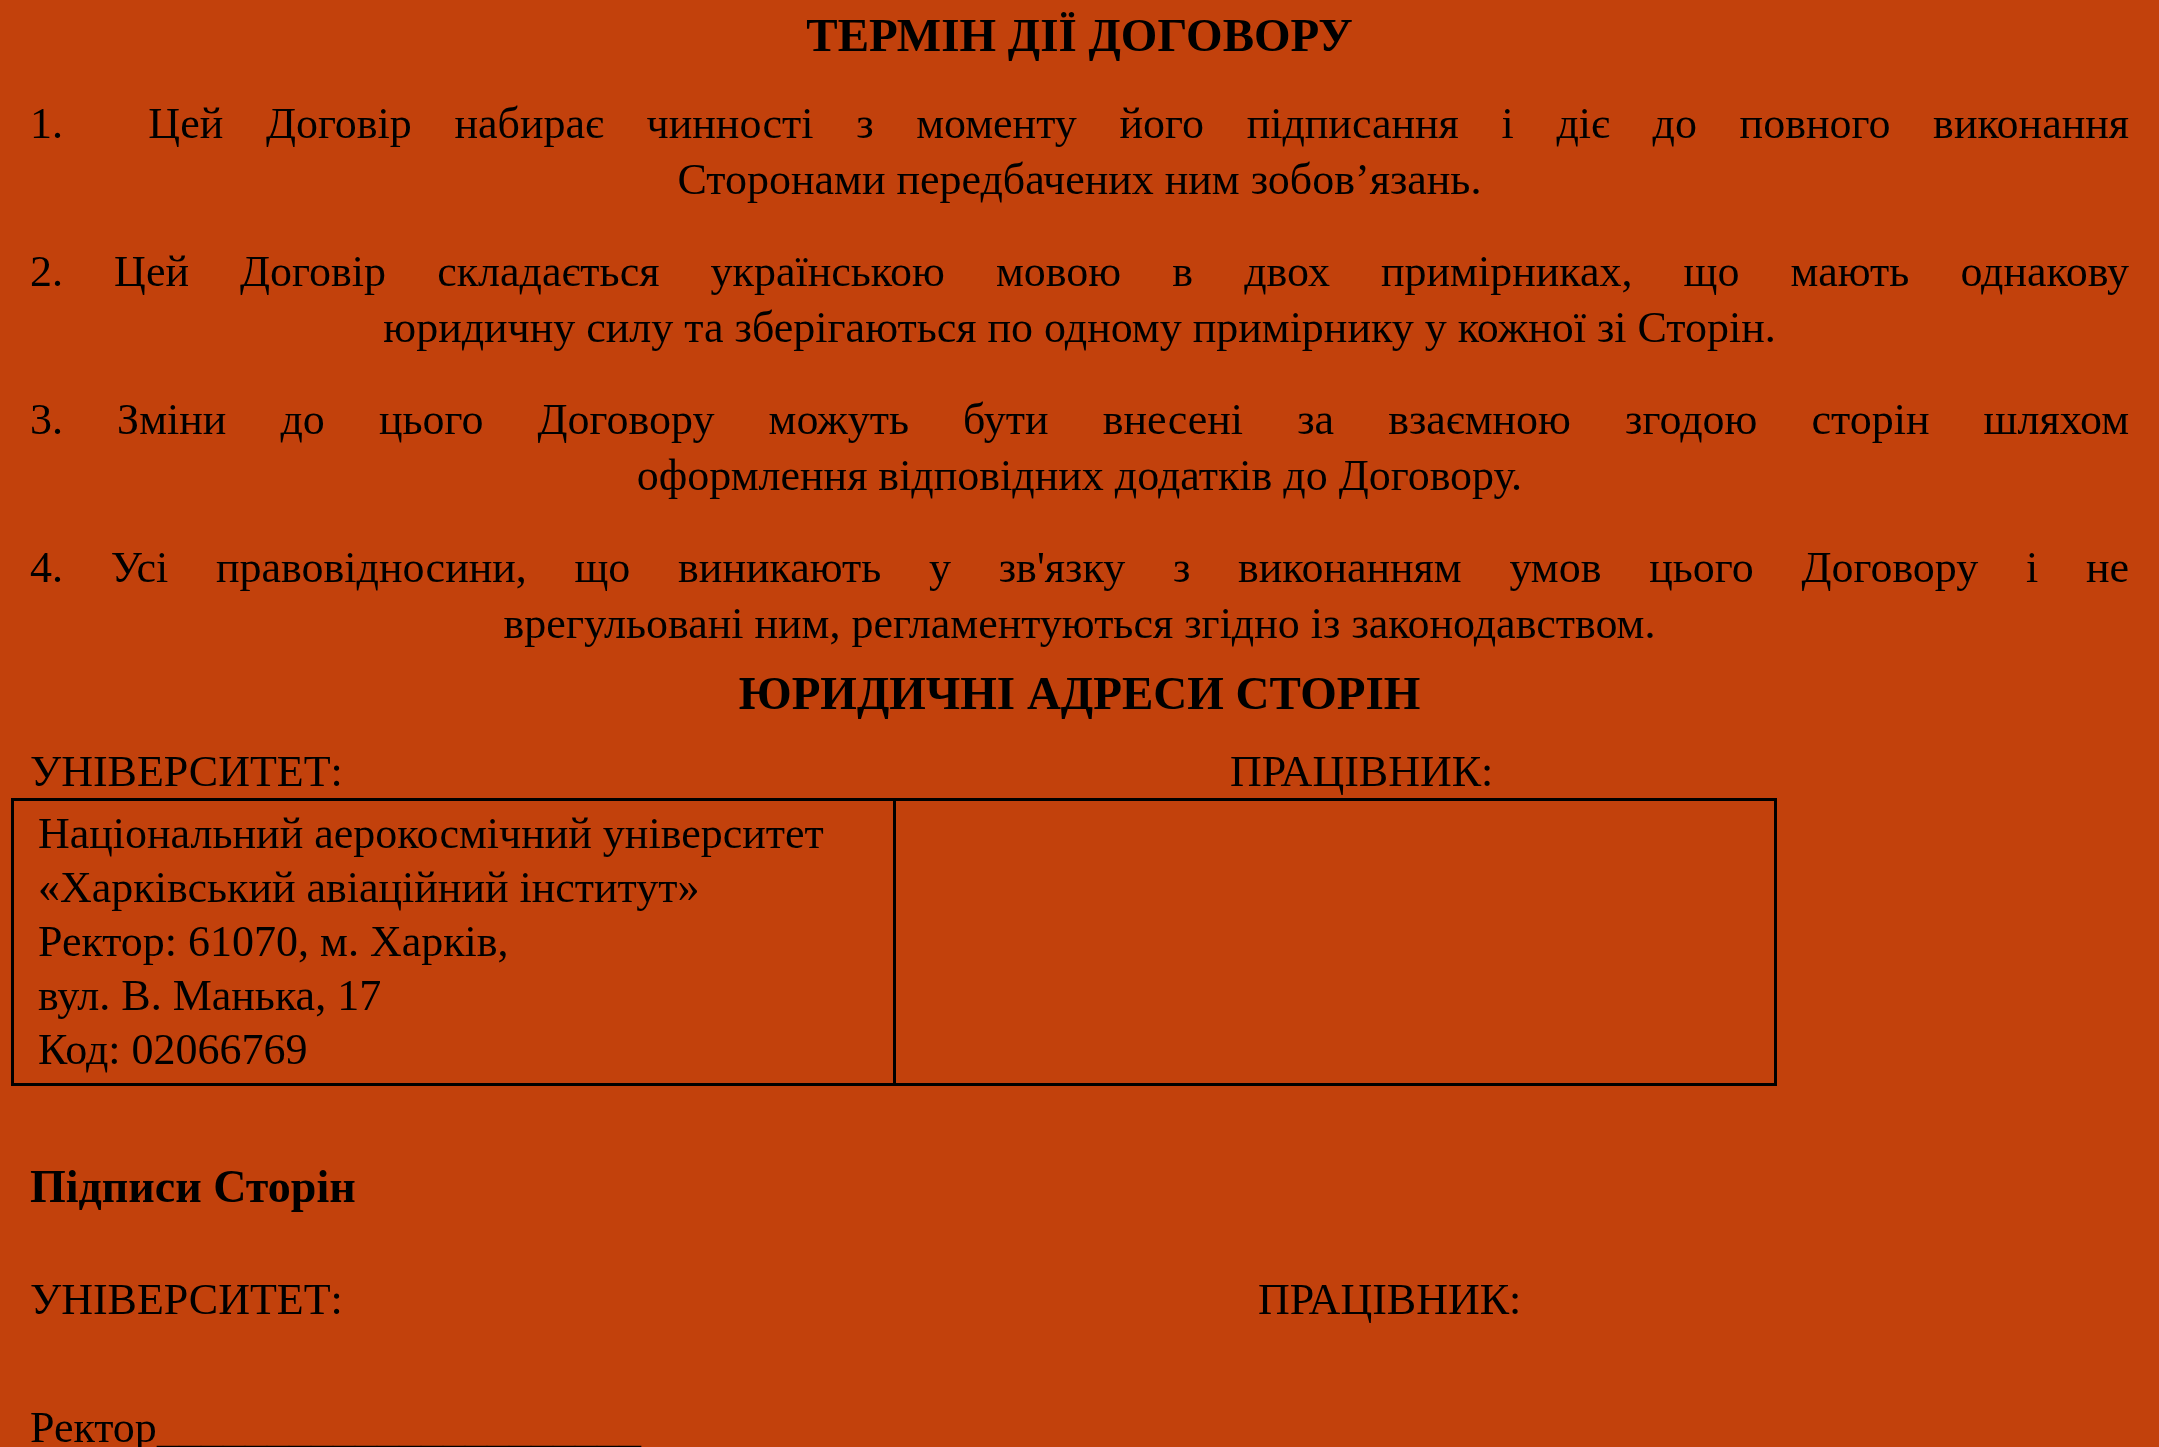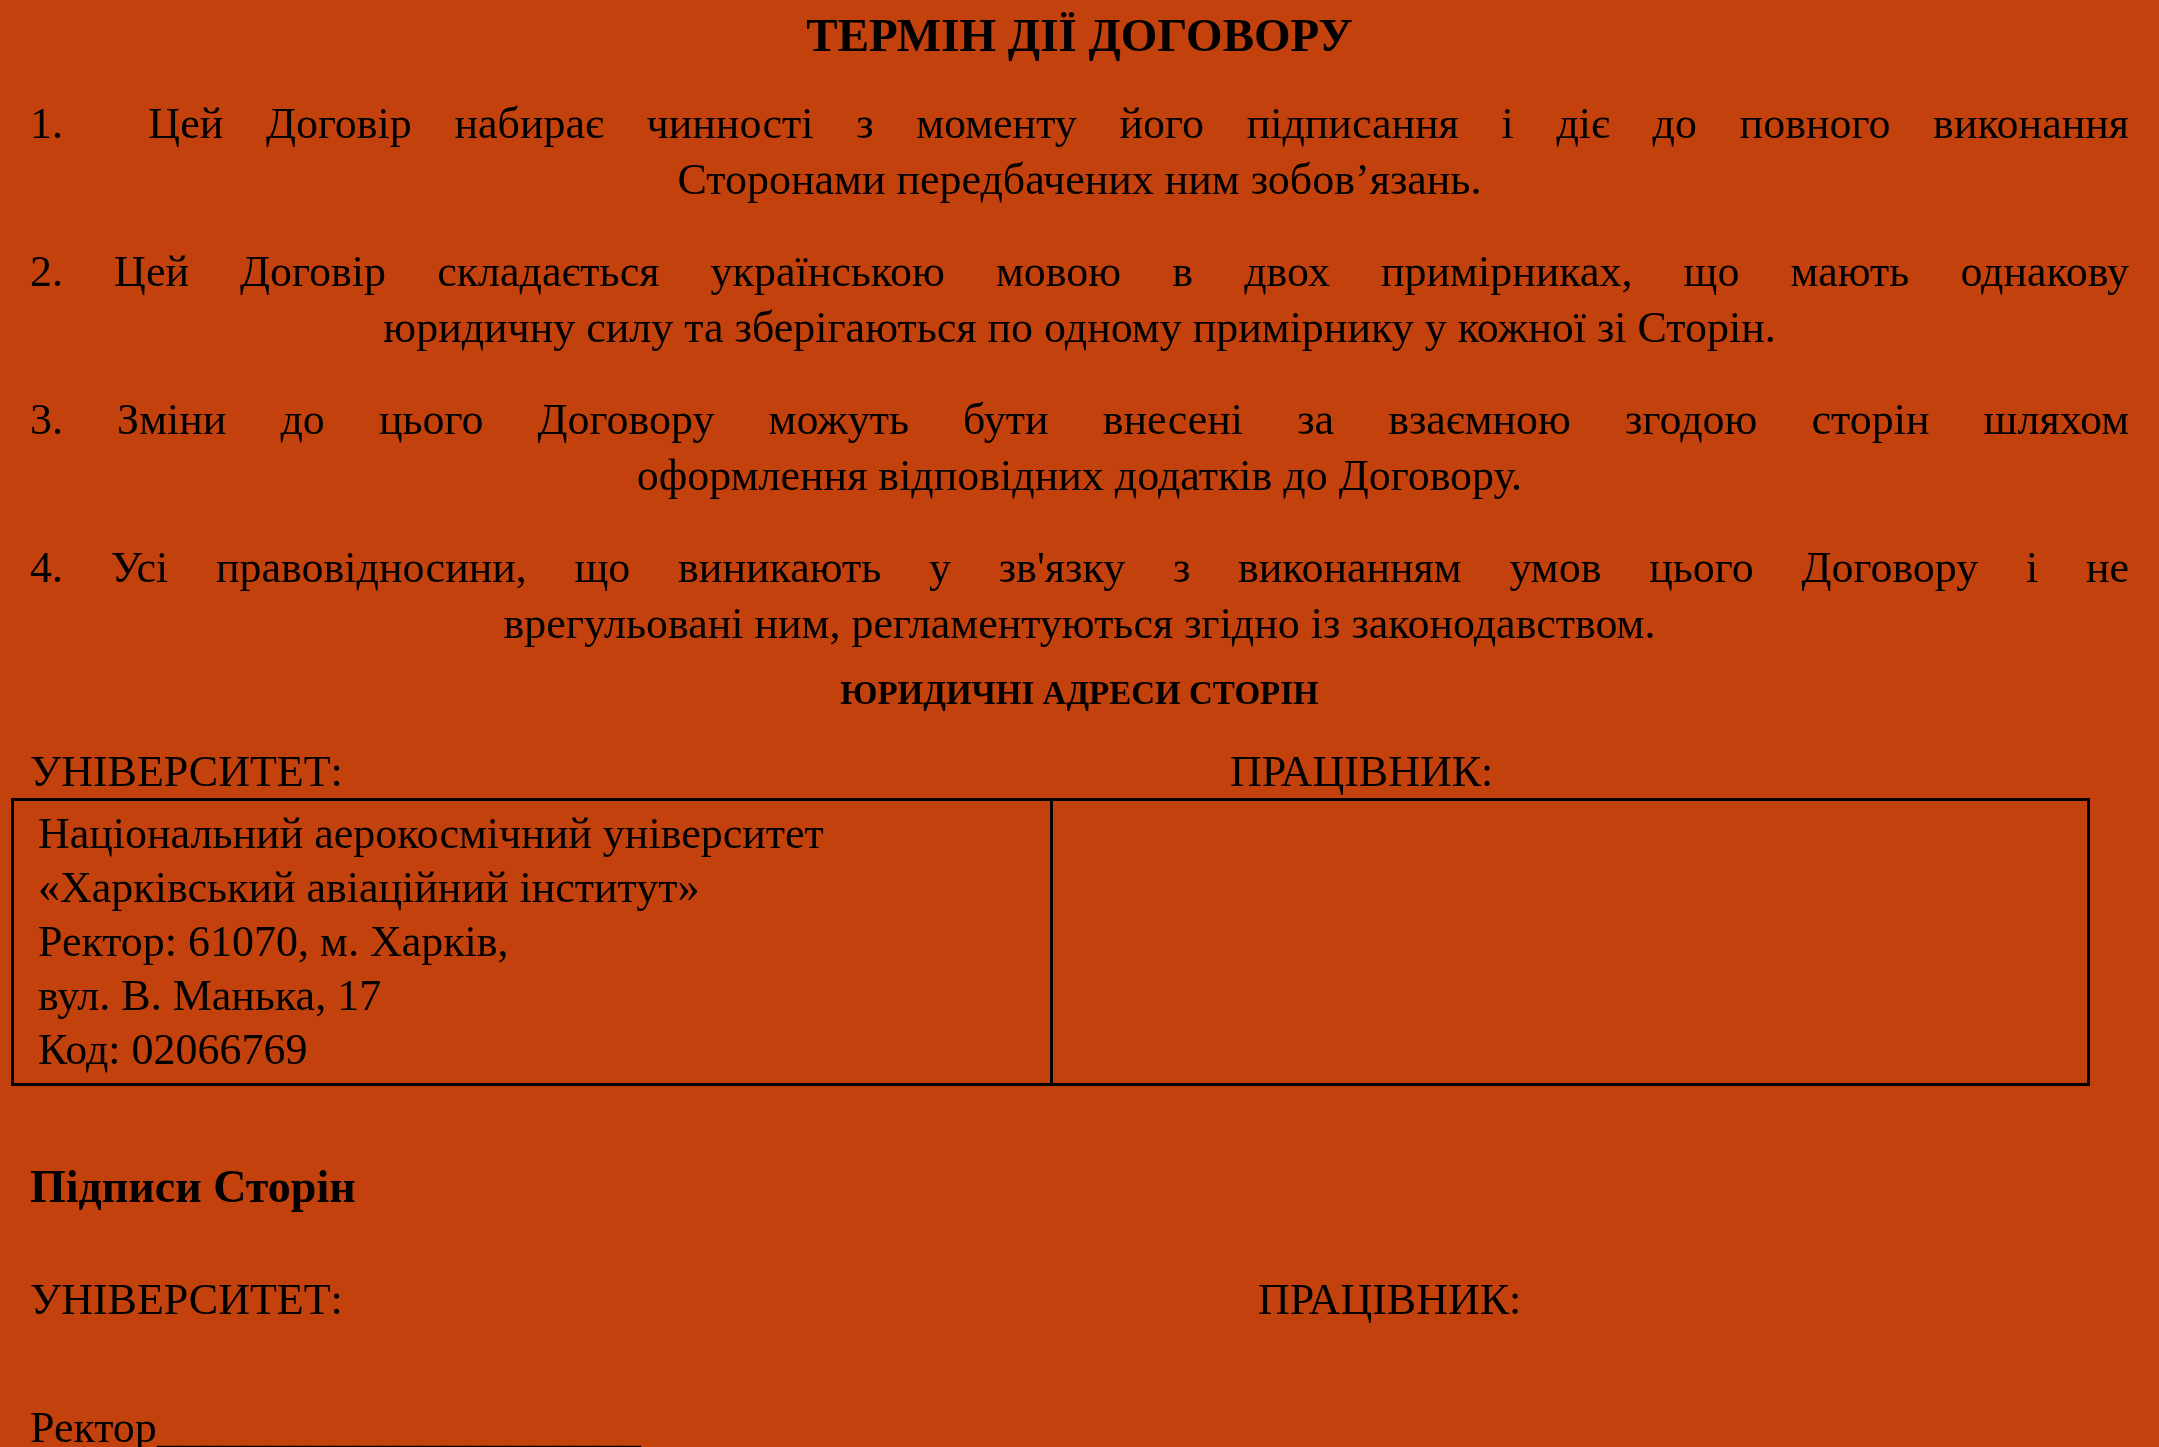--- a/index.html
+++ b/index.html
@@ -23,39 +23,39 @@
     text-align: center;
   }
   .para {
     margin: 36px 0 0 0;
     line-height: 56px;
   }
   .jline { text-align: justify; text-align-last: justify; }
   .lastline { text-align: center; }
   .section-heading {
     margin: 16px 0 0 0;
-    font-size: 33px;
+    font-size: 47px;
     line-height: 50px;
     font-weight: bold;
     text-align: center;
     font-family: Liberation Serif, serif;
   }
   .labels-row {
     position: relative;
     margin-top: 28px;
     height: 52px;
     line-height: 52px;
   }
   .labels-row .right-label { position: absolute; top: 0; }
   .labels-row .pos-a { left: 1200px; }
   .labels-row .pos-b { left: 1228px; }
   .addr-table {
     position: relative;
     margin-left: -19px;
-    width: 2079px;
+    width: 1766px;
     border: 3px solid #000000;
     box-sizing: border-box;
     display: flex;
   }
   .addr-cell {
     box-sizing: border-box;
     padding: 6px 24px;
     line-height: 54px;
   }
   .addr-cell.left {

